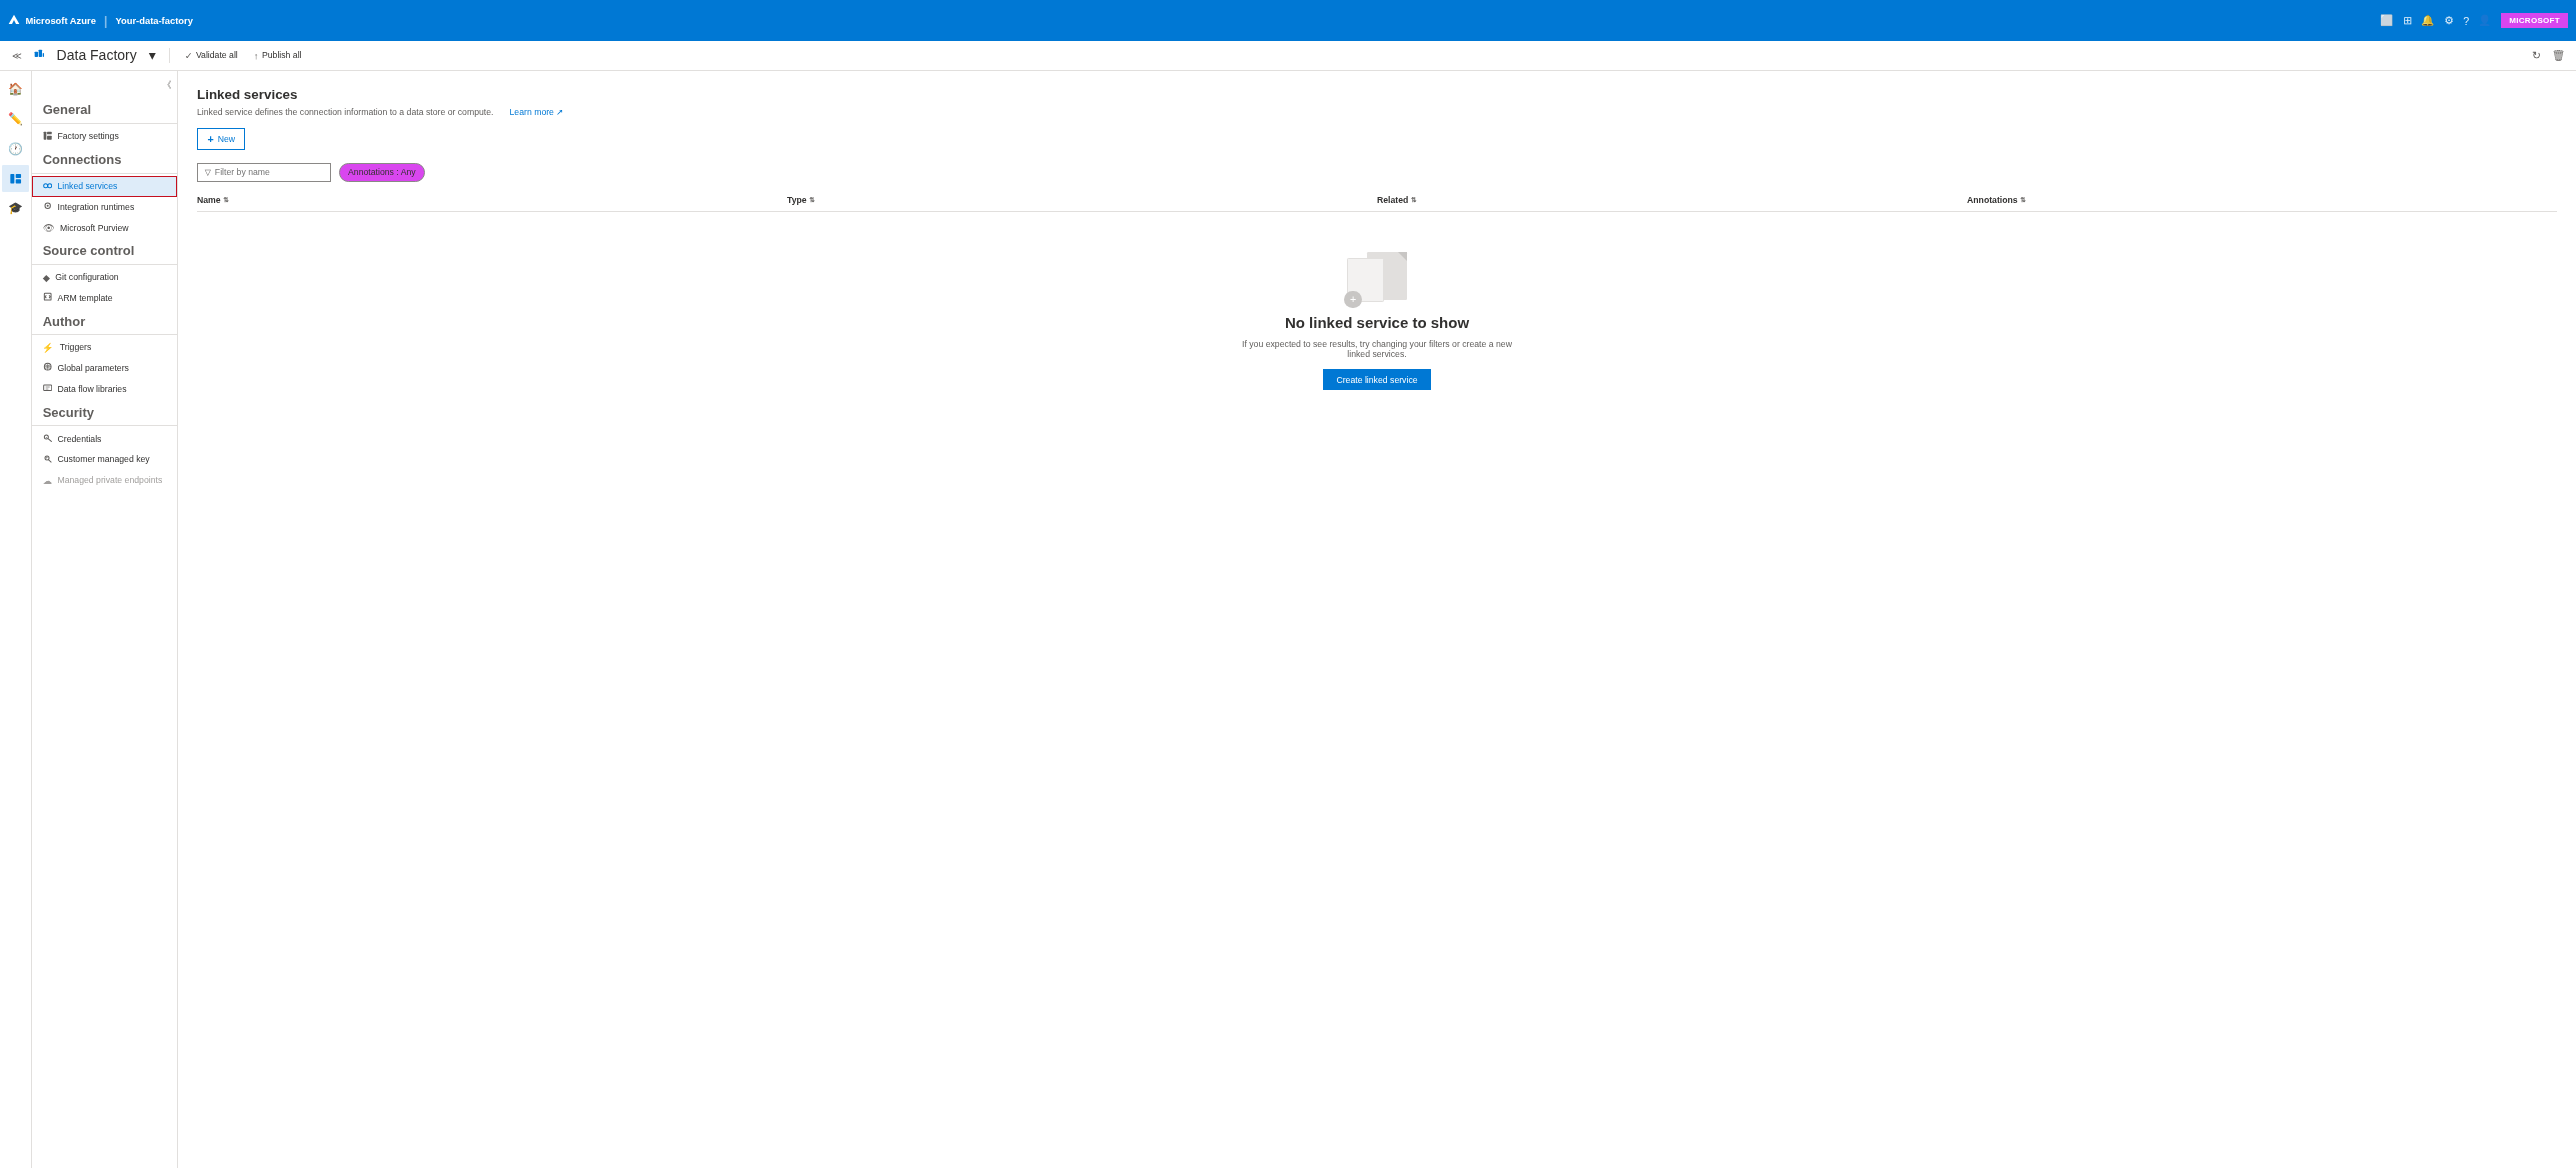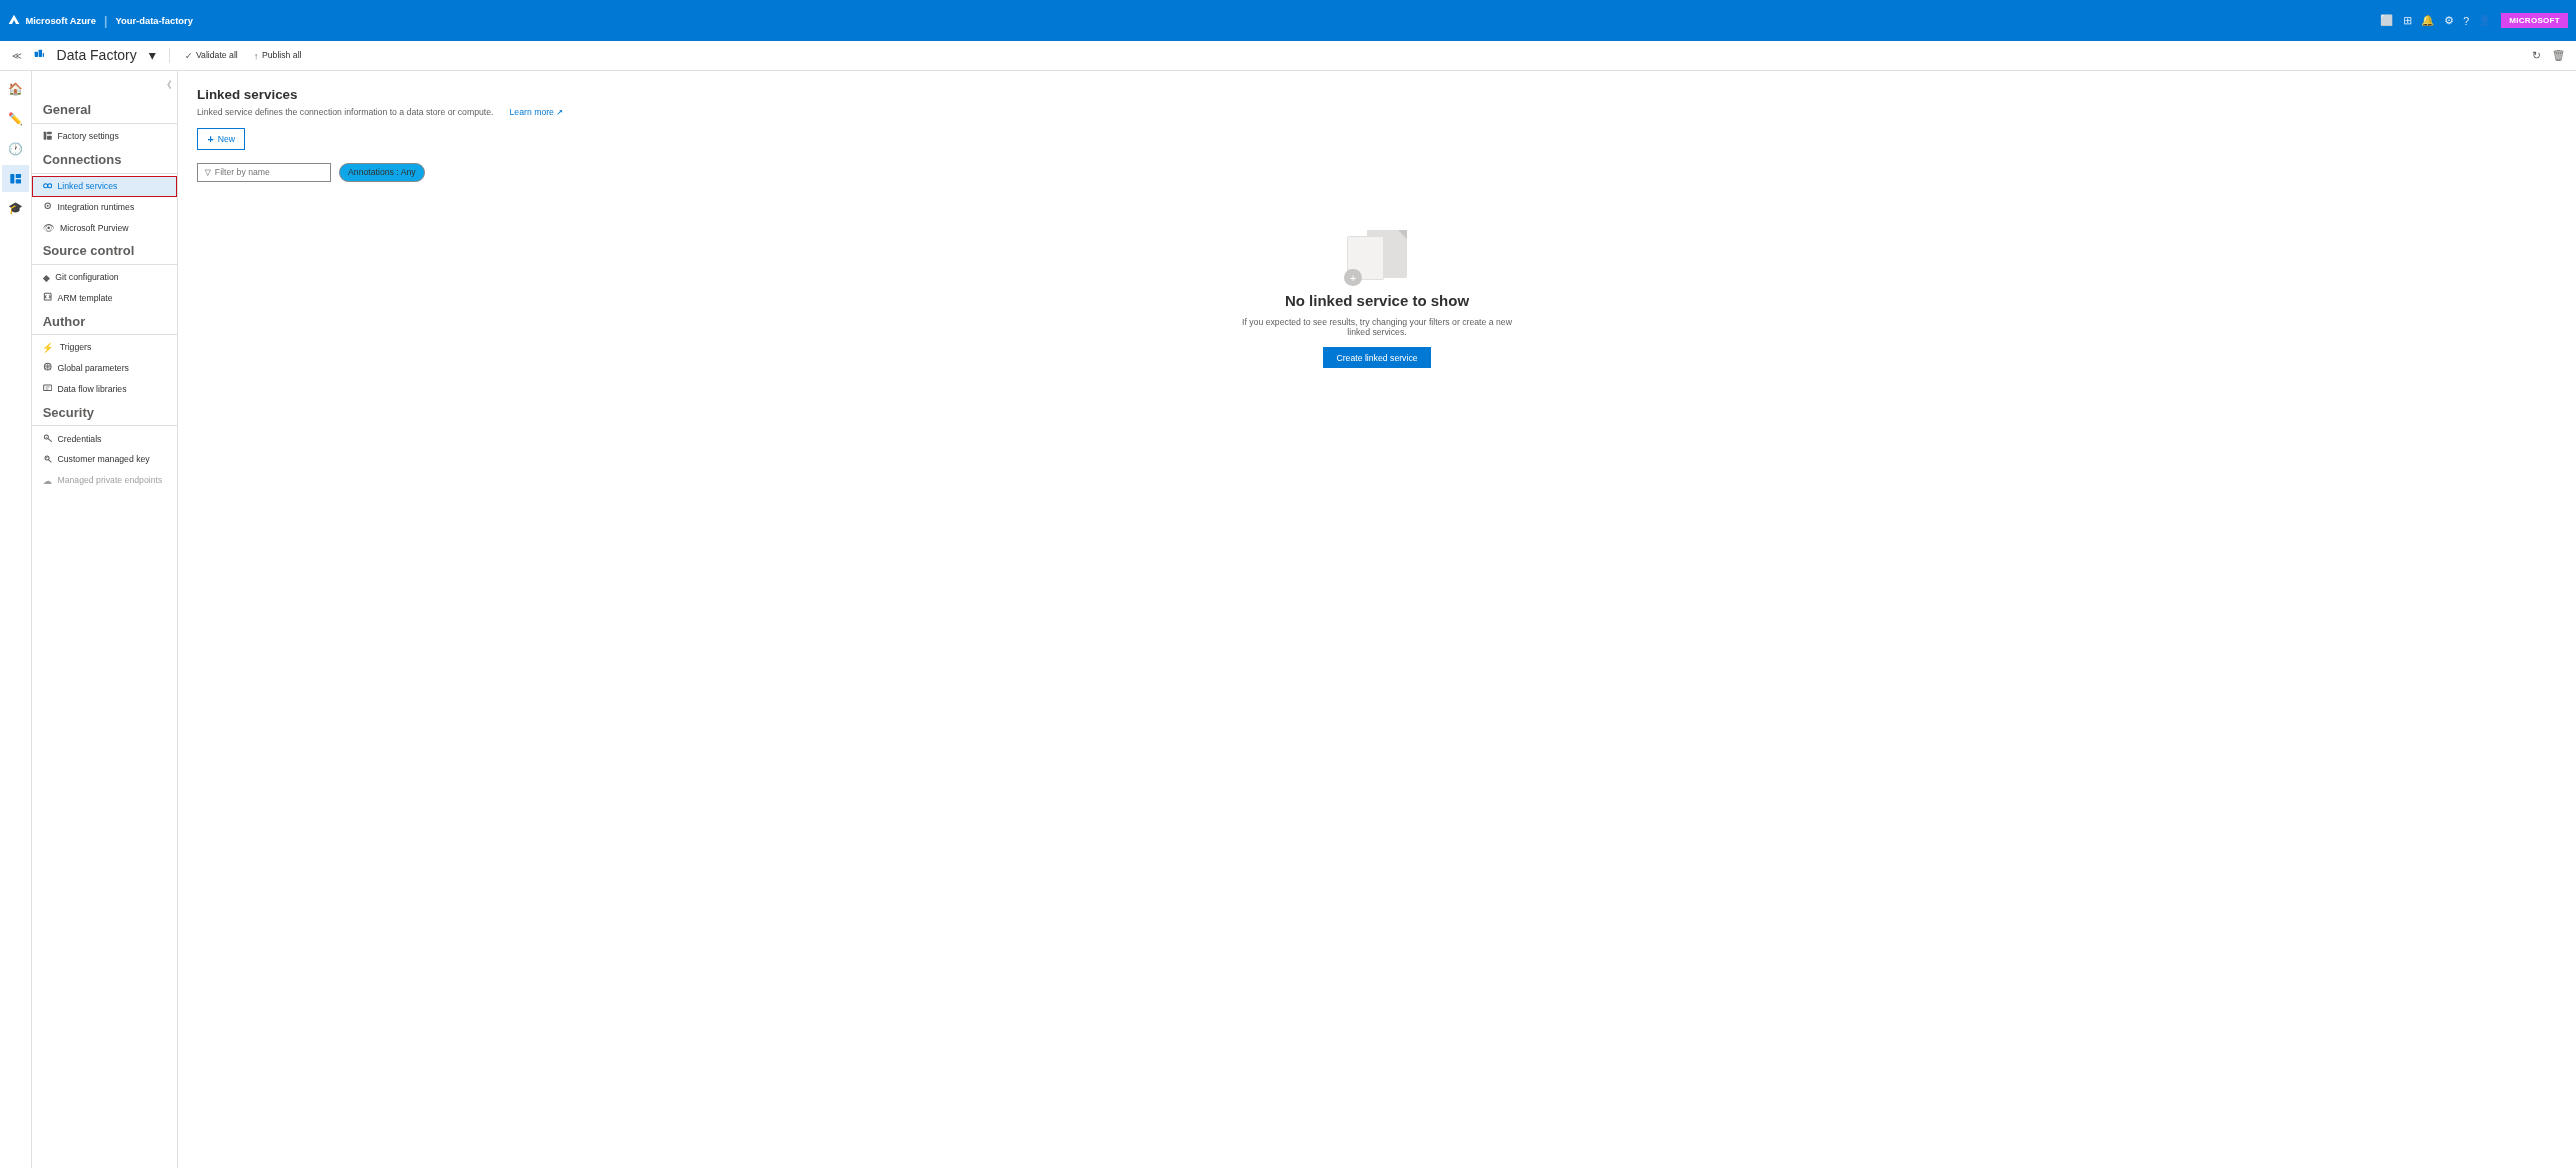--- a/index.html
+++ b/index.html
@@ -263,21 +263,21 @@
       background: transparent;
     }
     .annotations-btn {
       display: flex;
       align-items: center;
       gap: 4px;
       border: 0.7px solid #8a8886;
       padding: 3.4px 8px;
       font-size: 8.7px;
       color: #323130;
-      background: #0ea5e9;
+      background: #d946ef;
       cursor: pointer;
       border-radius: 9.4px;
     }
 
     
     .showing-count {
       font-size: 8.7px;
       color: #605e5c;
       margin-bottom: 10.7px;
     }
@@ -577,20 +577,38 @@
       <div class="filter-input">
         <span style="color:#605e5c; font-size:8px;">▽</span>
         <input type="text" placeholder="Filter by name" style="">
       </div>
       <button class="annotations-btn">
         <span>Annotations : Any</span>
       </button>
     </div>
 
 
+    <div class="table-header">
+      <div class="col-header">
+        <span>Name</span>
+        <span class="sort-icon">⇅</span>
+      </div>
+      <div class="col-header">
+        <span>Type</span>
+        <span class="sort-icon">⇅</span>
+      </div>
+      <div class="col-header">
+        <span>Related</span>
+        <span class="sort-icon">⇅</span>
+      </div>
+      <div class="col-header">
+        <span>Annotations</span>
+        <span class="sort-icon">⇅</span>
+      </div>
+    </div>
 
     
     <div class="empty-state">
       <div class="empty-icon-wrapper">
         <div class="doc-shape"></div>
         <div class="doc-shape-2"></div>
         <div class="plus-circle">+</div>
       </div>
       <div class="empty-title">No linked service to show</div>
       <div class="empty-desc">If you expected to see results, try changing your filters or create a new linked services.</div>

